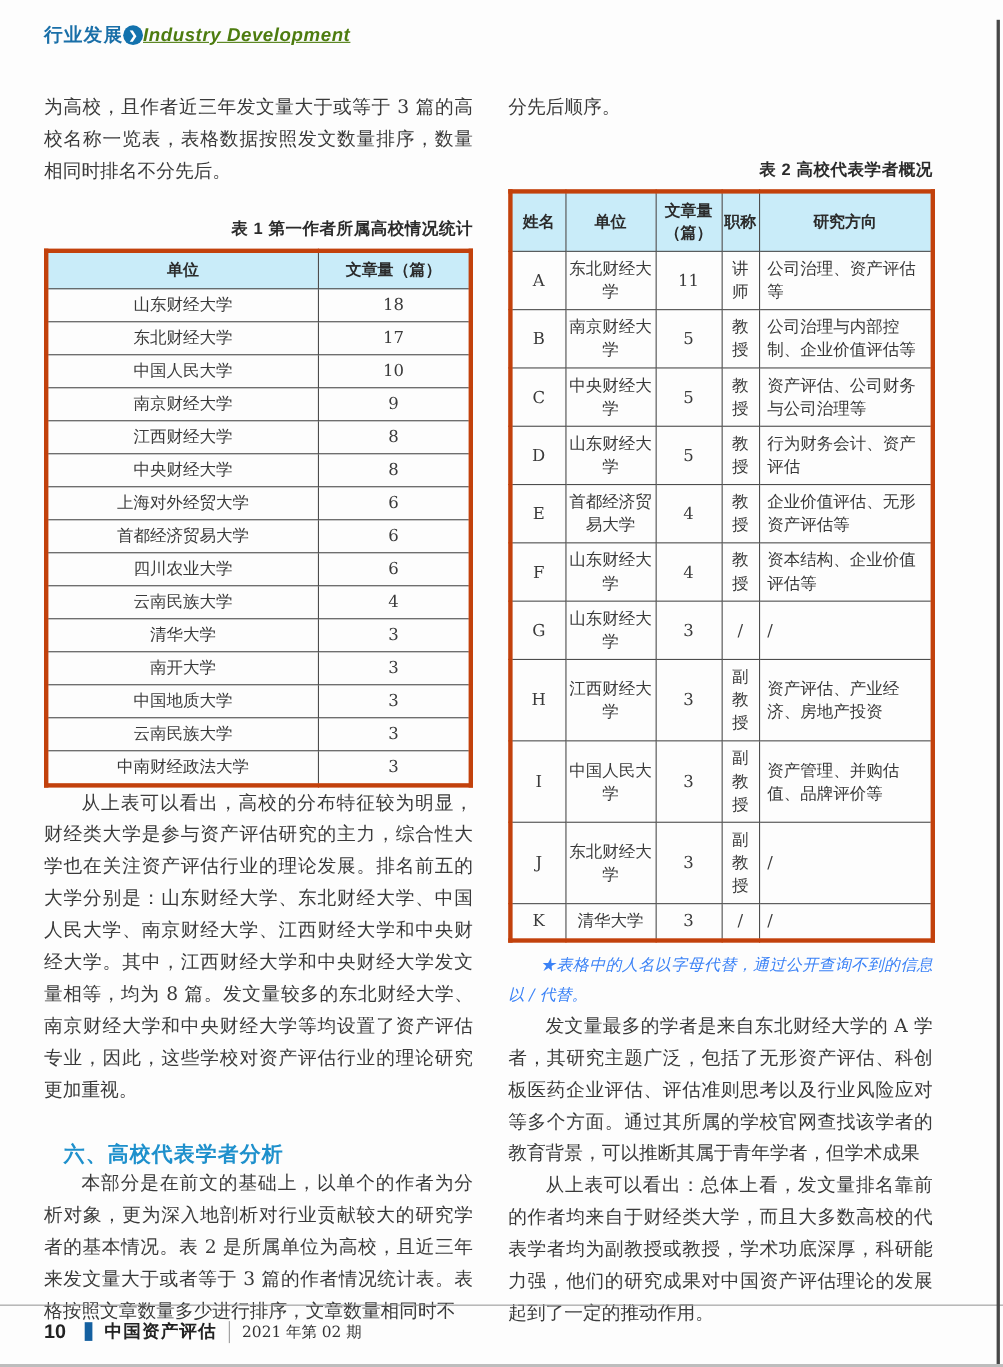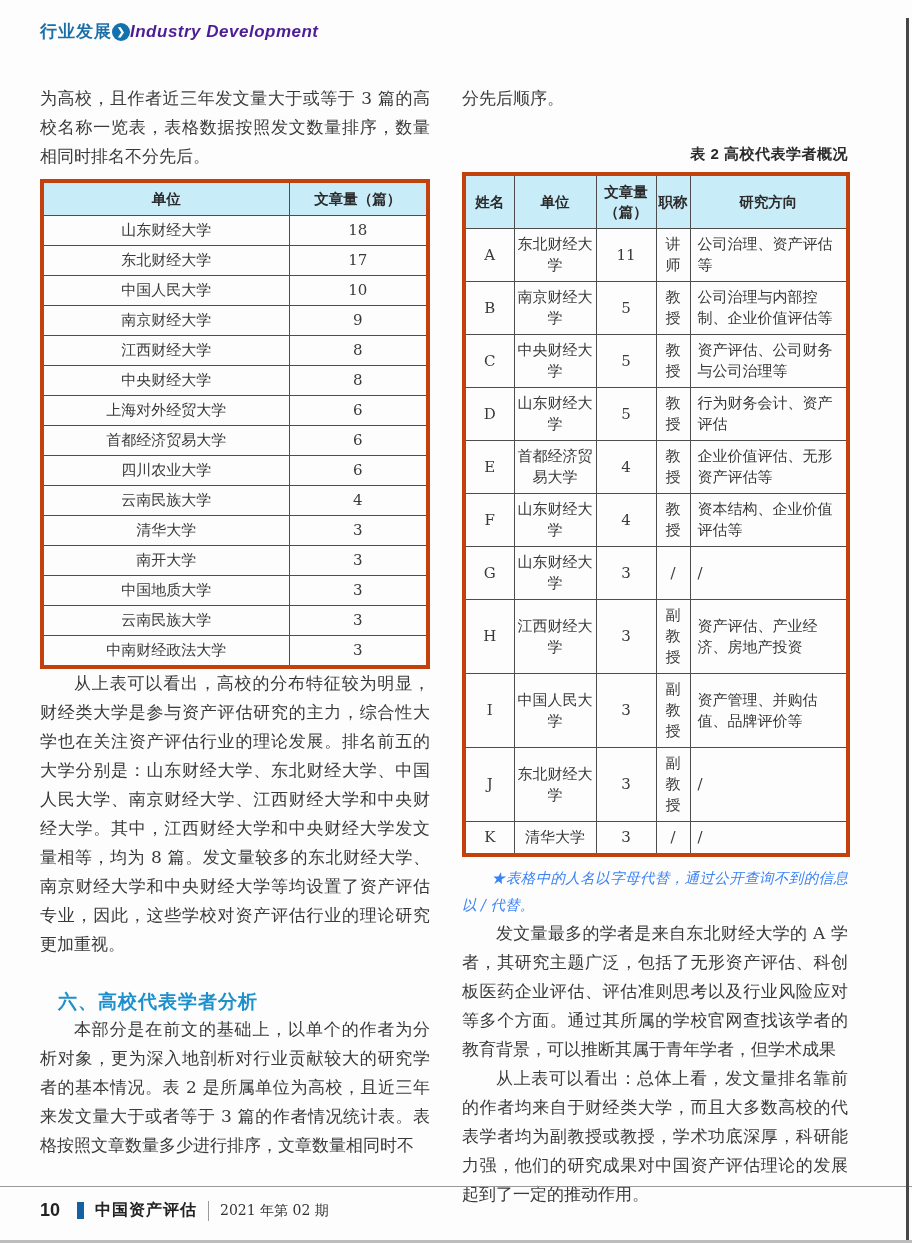--- a/index.html
+++ b/index.html
@@ -8,21 +8,21 @@
   
   .edge-right{position:absolute;top:18px;bottom:0;right:3px;width:3px;background:#474747;}
   .edge-bottom{position:absolute;left:0;right:0;bottom:0;height:3px;background:#bdbdbd;}
 
   
   .hdr{position:absolute;left:40px;top:20px;display:flex;align-items:center;
        font-family:"Liberation Sans",sans-serif;}
   .hdr .zh{font-size:17px;font-weight:bold;color:#1a6fa8;letter-spacing:1px;}
   .hdr .circ{width:18px;height:18px;border-radius:50%;background:#1372ad;color:#fff;
        display:flex;align-items:center;justify-content:center;font-size:10px;font-weight:bold;}
-  .hdr .en{font-size:17px;font-weight:bold;font-style:italic;color:#4c1d95;letter-spacing:.5px;}
+  .hdr .en{font-size:17px;font-weight:bold;font-style:italic;color:#4d7c0f;letter-spacing:.5px;text-decoration:underline;}
 
   
   .col{position:absolute;top:84px;width:390px;}
   .col-left{left:40px;}
   .col-right{left:462px;width:386px;}
 
   p.body{font-size:17px;line-height:29px;text-align:justify;margin:0;color:#3a3a3a;}
   p.body.indent{text-indent:2em;}
 
   .tbl-caption{font-family:"Liberation Sans",sans-serif;font-weight:bold;font-size:15px;
@@ -69,20 +69,21 @@
 
   <div class="hdr">
     <span class="zh">行业发展</span>
     <span class="circ">❯</span>
     <span class="en">Industry Development</span>
   </div>
 
   <div class="col col-left">
     <p class="body">为高校，且作者近三年发文量大于或等于 3 篇的高校名称一览表，表格数据按照发文数量排序，数量相同时排名不分先后。</p>
 
+    <div class="tbl-caption cap1">表 1  第一作者所属高校情况统计</div>
 
     <table class="t1">
       <colgroup>
           <col style="width:64%">
           <col style="width:36%">
         </colgroup>
       <thead>
           <tr>
             <th>单位</th>
             <th>文章量（篇）</th>

